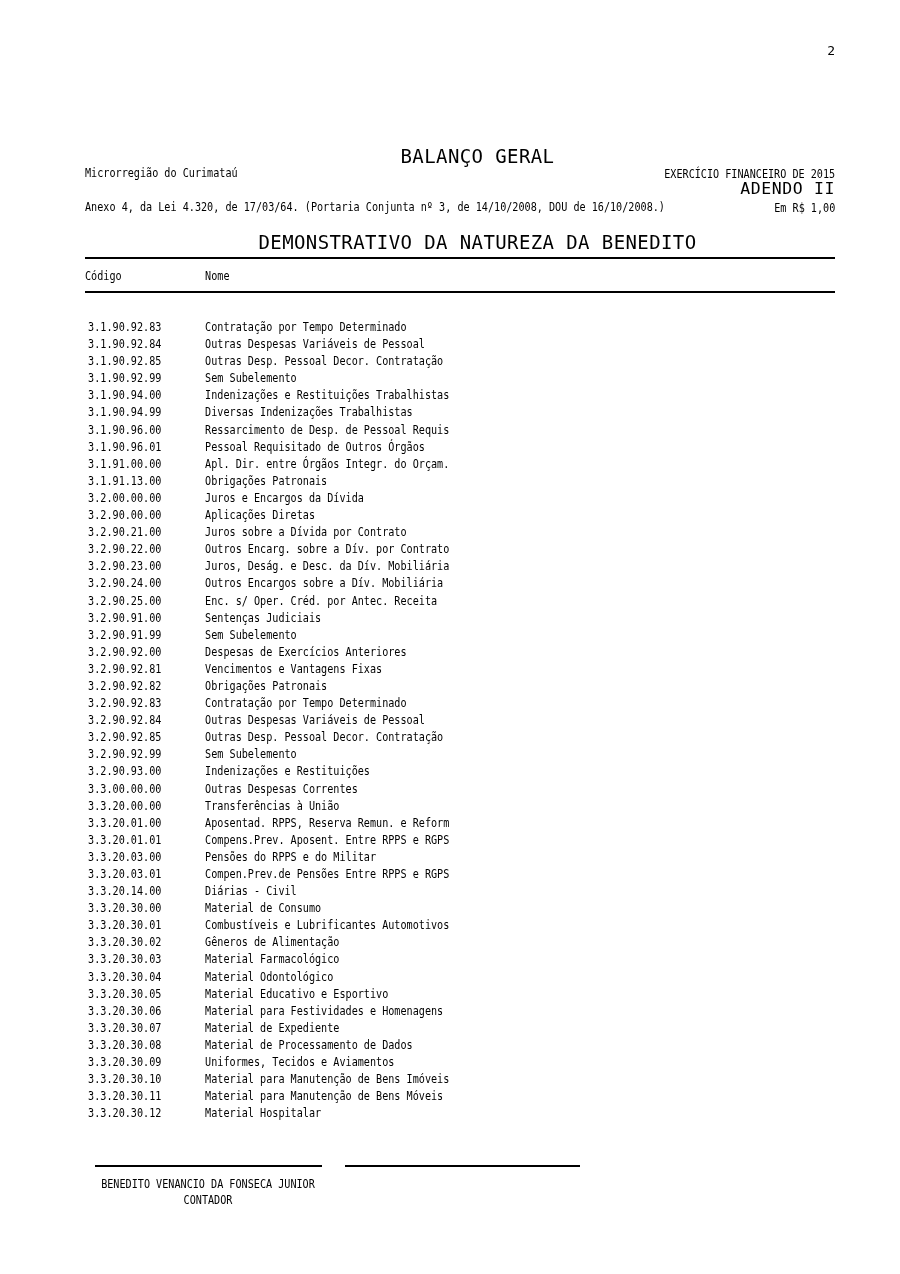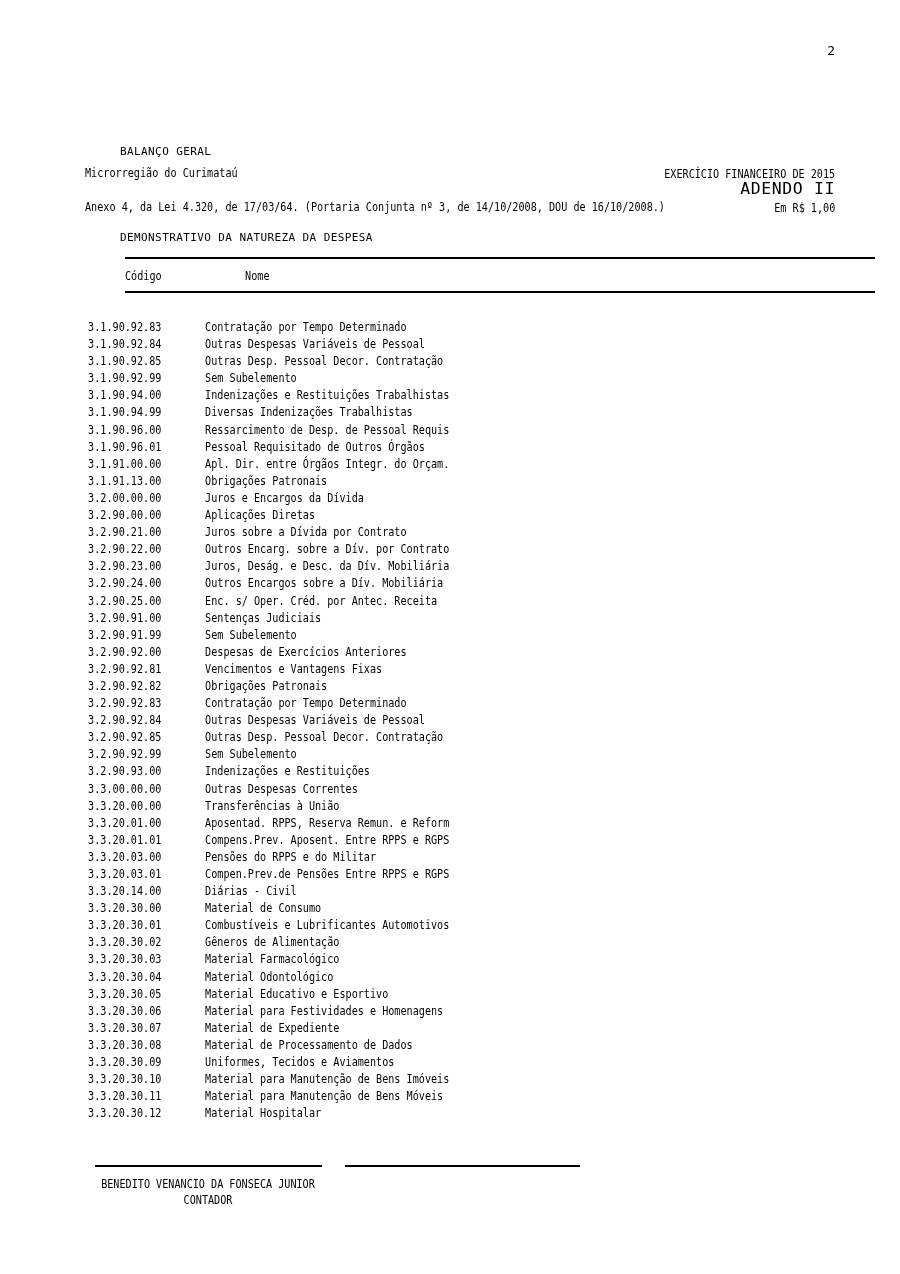--- a/index.html
+++ b/index.html
@@ -4,27 +4,27 @@
 <style>
   html,body{margin:0;padding:0;background:#ffffff;}
   .page{
     position:relative;width:900px;height:1274px;background:#ffffff;color:#000000;
     font-family:"DejaVu Sans Mono","Liberation Mono",monospace;overflow:hidden;
   }
   .abs{position:absolute;white-space:nowrap;}
   .sm{font-size:13px;line-height:15px;}
   .cxl{transform:scaleX(0.78);transform-origin:0 50%;}
   .cxr{transform:scaleX(0.78);transform-origin:100% 50%;}
-  .big-title{font-size:11px;letter-spacing:0.4px;text-align:left;}
+  .big-title{font-size:19px;letter-spacing:0.4px;text-align:center;}
   .org-name{font-size:18px;letter-spacing:-0.4px;}
   .adendo{font-size:16.5px;letter-spacing:0.6px;margin-left:48px;}
   .pagenum{top:43px;right:65px;font-size:13px;}
   .thead{
     position:absolute;top:257px;left:85px;width:750px;height:36px;
-    border-top:2px solid #000;border-bottom:2px solid #000;box-sizing:border-box;margin-left:40px;
+    border-top:2px solid #000;border-bottom:2px solid #000;box-sizing:border-box;
   }
   .thead-inner{
     width:962px;transform:scaleX(0.78);transform-origin:0 0;
     display:flex;padding-top:9px;font-size:13px;
   }
   .col-code{width:154px;box-sizing:border-box;padding-left:4px;flex:0 0 auto;}
   .col-name{flex:1 1 auto;}
   .rows{
     position:absolute;top:318px;left:85px;width:962px;
     transform:scaleX(0.78);transform-origin:0 0;
@@ -49,21 +49,21 @@
   <div class="abs big-title" style="top:145px;left:120px;right:65px;">BALANÇO GERAL</div>
 
   <div class="abs sm cxl" style="top:165px;left:85px;">Microrregião do Curimataú</div>
   <div class="abs sm cxr" style="top:166px;right:65px;">EXERCÍCIO FINANCEIRO DE 2015</div>
 
   <div class="abs adendo" style="top:179px;right:65px;">ADENDO II</div>
 
   <div class="abs sm cxl" style="top:199px;left:85px;">Anexo 4, da Lei 4.320, de 17/03/64. (Portaria Conjunta nº 3, de 14/10/2008, DOU de 16/10/2008.)</div>
   <div class="abs sm cxr" style="top:200px;right:65px;">Em R$ 1,00</div>
 
-  <div class="abs big-title" style="top:231px;left:120px;right:65px;">DEMONSTRATIVO DA NATUREZA DA DESPESA</div>
+  <div class="abs big-title" style="top:231px;left:120px;right:65px;">DEMONSTRATIVO DA NATUREZA DA BENEDITO</div>
 
   <div class="thead">
     <div class="thead-inner">
       <span class="col-code" style="padding-left:0;">Código</span>
       <span class="col-name">Nome</span>
     </div>
   </div>
 
   <div class="rows" id="rows">
       <div class="row">

